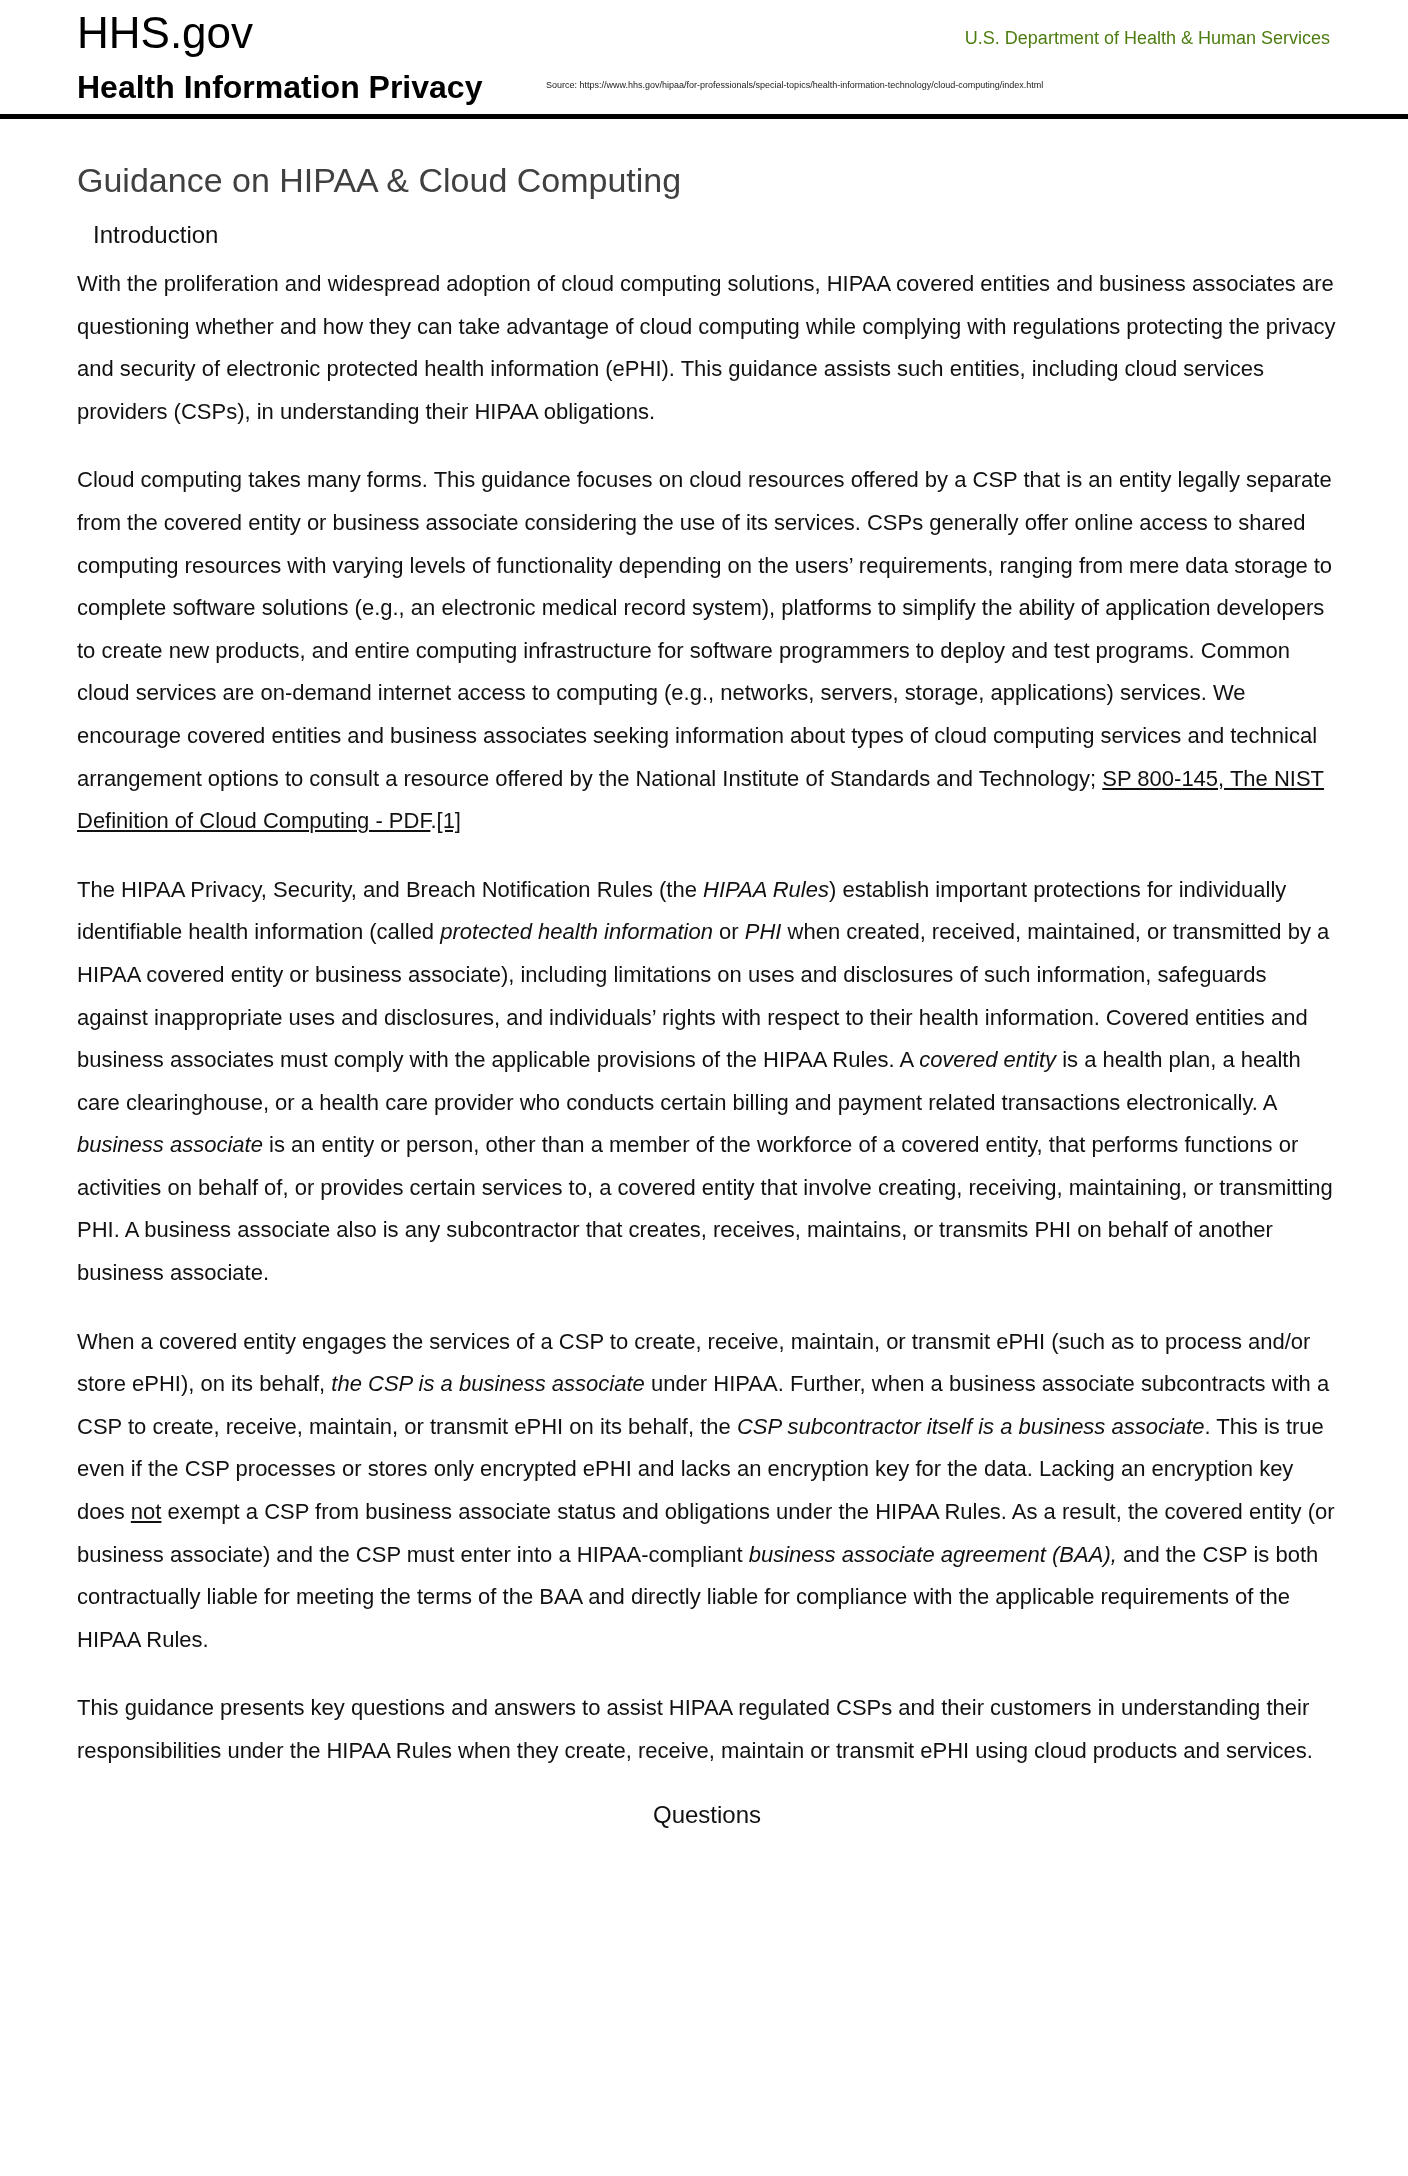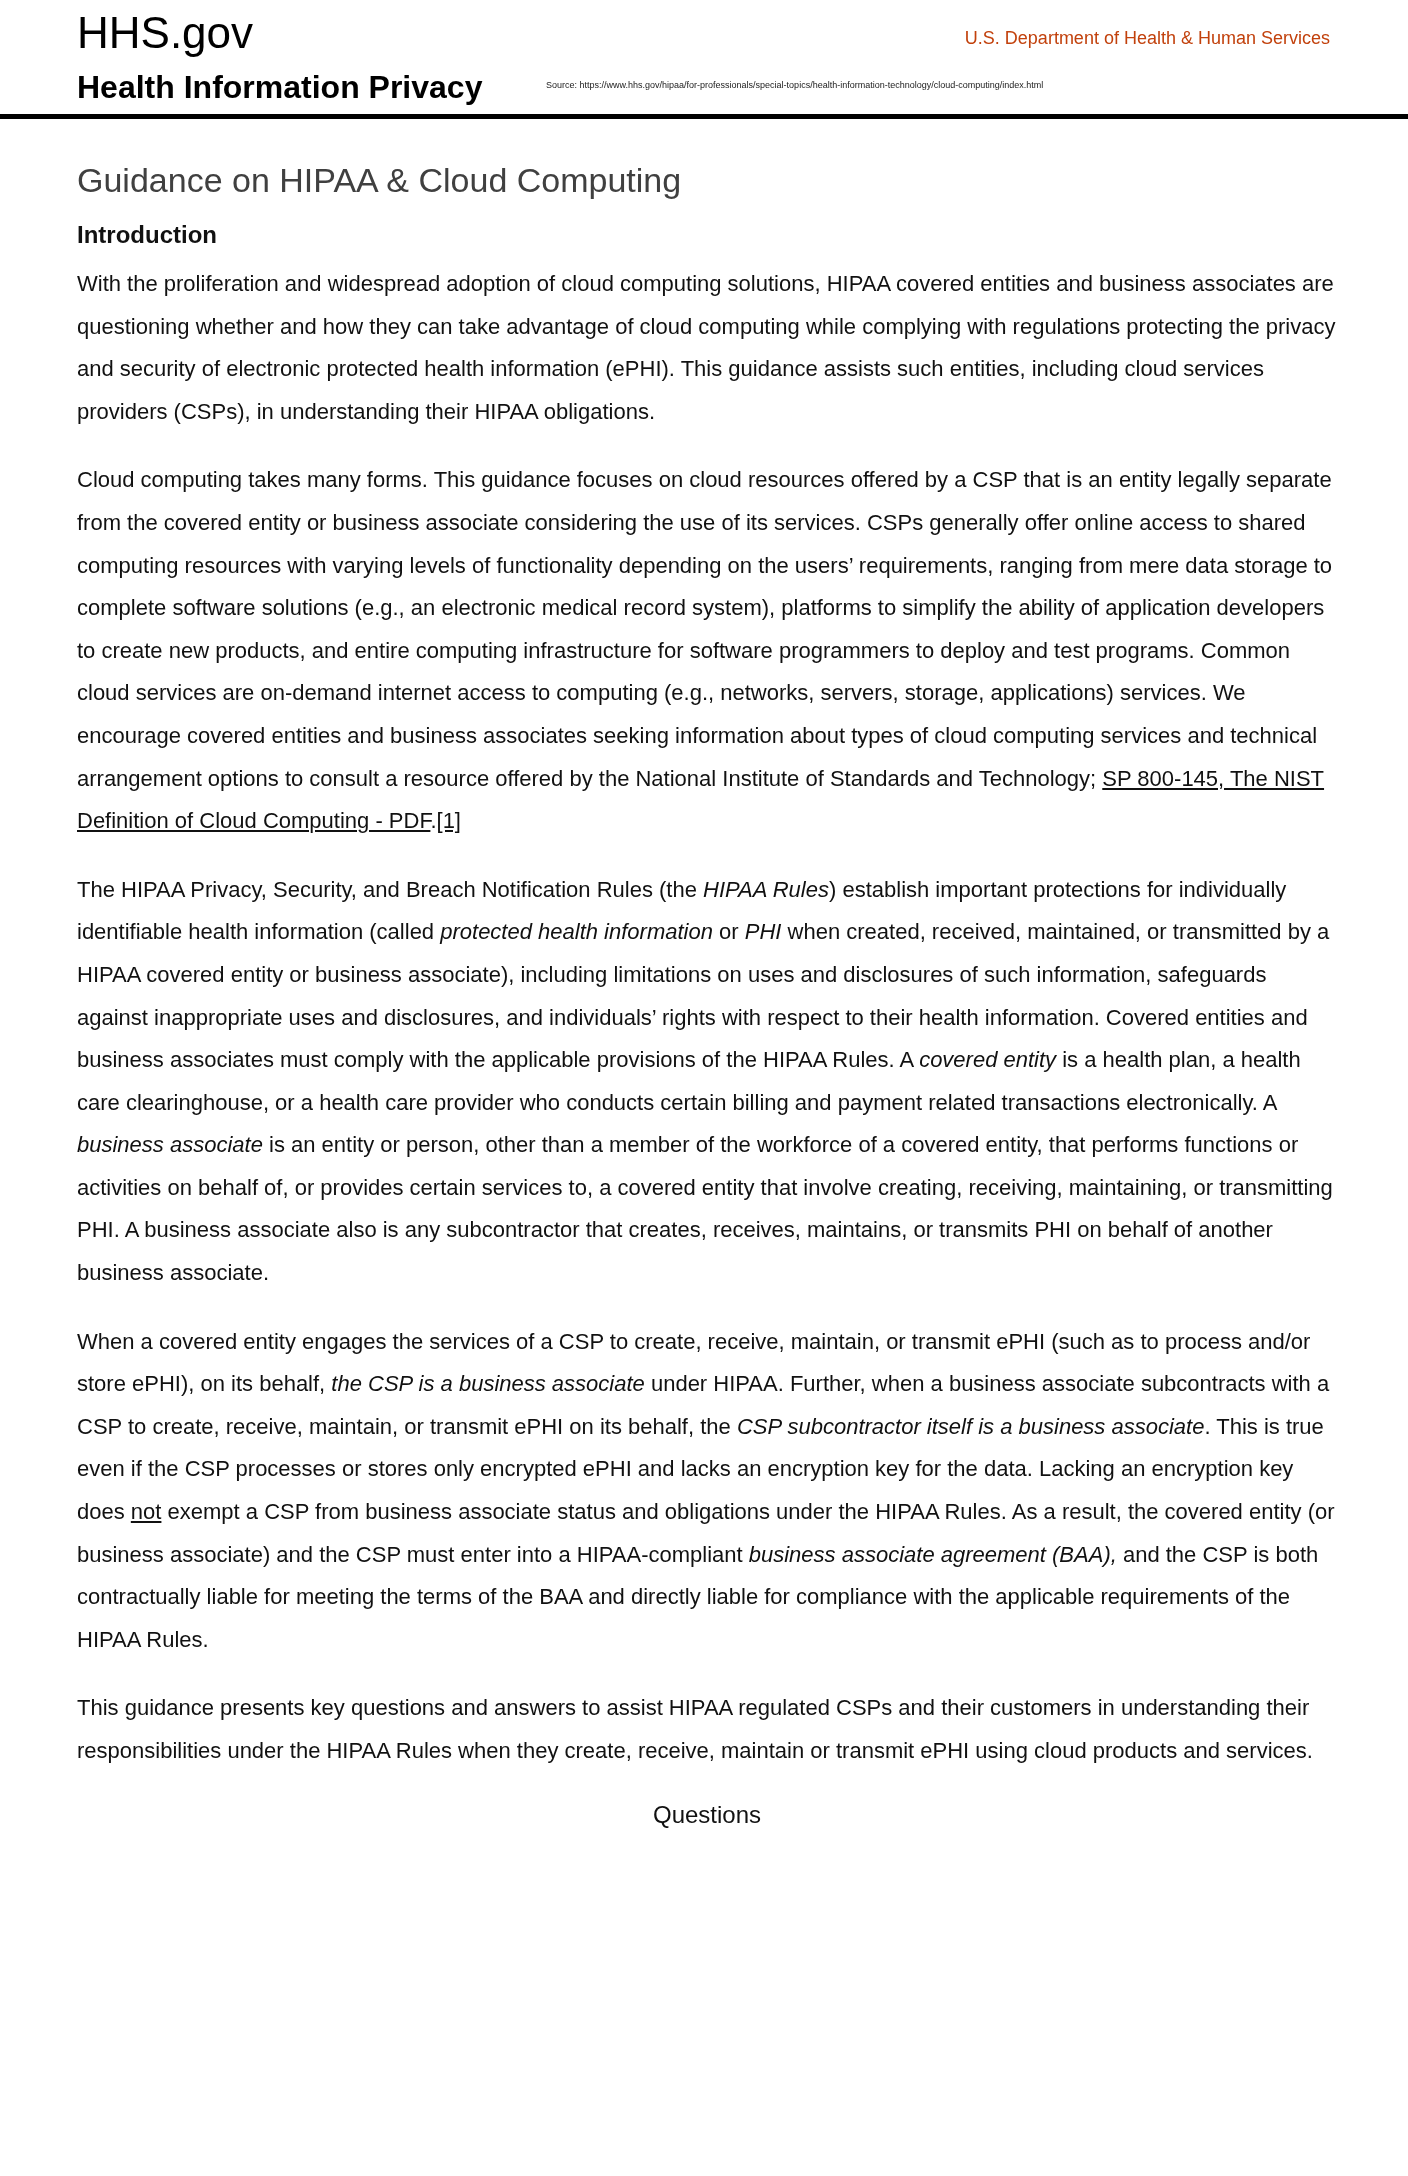--- a/index.html
+++ b/index.html
@@ -41,21 +41,21 @@
       font-weight: bold;
       margin: 0;
       color: #000;
     }
     .dept-name {
       position: absolute;
       right: 78px;
       top: 26px;
       font-size: 18px;
       line-height: 24px;
-      color: #c2410c;
+      color: #4d7c0f;
     }
     .source-line {
       position: absolute;
       left: 546px;
       top: 79px;
       font-size: 9px;
       line-height: 12px;
       color: #222;
       white-space: nowrap;
     }
@@ -78,22 +78,22 @@
     .page-title {
       font-size: 34px;
       line-height: 50px;
       font-weight: normal;
       margin: 0 0 14px 0;
       color: #404040;
     }
     .subheading {
       font-size: 24px;
       line-height: 32px;
-      font-weight: bold;
-      margin: 0 0 12px 0;
+      font-weight: normal;
+      margin: 0 0 12px 16px;
       color: #111;
     }
     .para {
       font-size: 22px;
       line-height: 42.6px;
       margin: 0 0 26px 0;
       color: #111;
     }
     .para em { font-style: italic; }
     .link {

